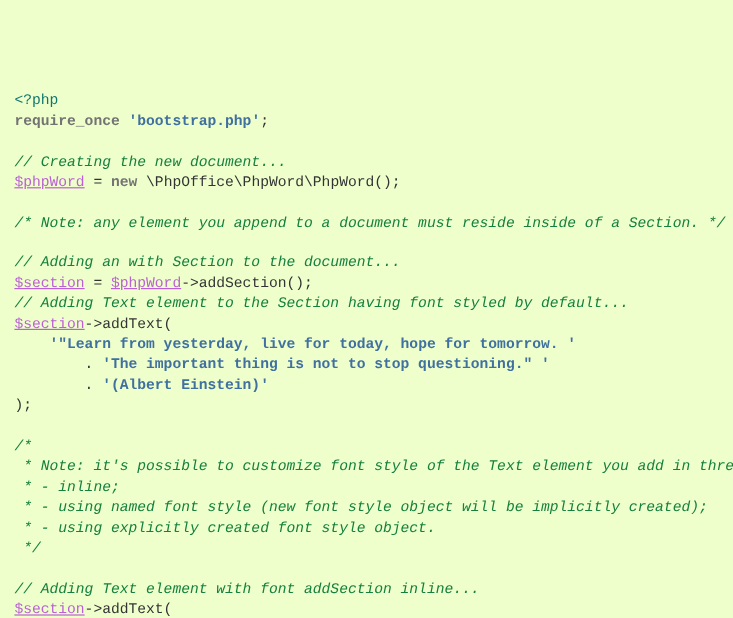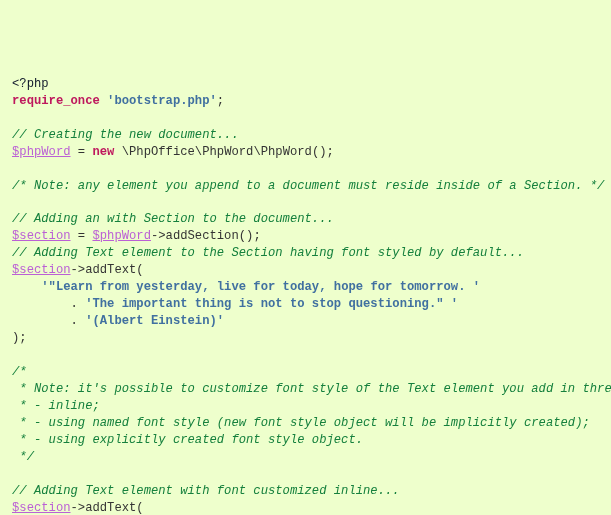--- a/index.html
+++ b/index.html
@@ -7,24 +7,24 @@
     padding: 8px 12px;
     background: #eeffcc;
     font-family: Consolas, Monaco, "Courier New", monospace;
     font-size: 12.2px;
     line-height: 1.39;
     color: #333;
     white-space: pre;
     overflow-x: auto;
   }
   .cm { color: #15803d; font-style: italic; }  
-  .kw { color: #be185d; font-weight: bold; }   
+  .kw { color: #737373; font-weight: bold; }   
   .st { color: #4070a0; font-weight: bold; }                       
   .va { color: #bb60d5; text-decoration: underline; }                          
-  .cp { color: #0f172a; }                       
+  .cp { color: #0f766e; }                       
 </style>
 </head>
 <body>
 
 
 
 <div><span class="cp">&lt;?php</span>
 <span class="kw">require_once</span> <span class="st">'bootstrap.php'</span><span>;</span>
 
 <span class="cm">// Creating the new document...</span>
@@ -41,21 +41,21 @@
 <span>        . </span><span class="st">'(Albert Einstein)'</span>
 <span>);</span>
 
 <span class="cm">/*</span>
 <span class="cm"> * Note: it's possible to customize font style of the Text element you add in three ways:</span>
 <span class="cm"> * - inline;</span>
 <span class="cm"> * - using named font style (new font style object will be implicitly created);</span>
 <span class="cm"> * - using explicitly created font style object.</span>
 <span class="cm"> */</span>
 
-<span class="cm">// Adding Text element with font customized inline...</span>
+<span class="cm">// Adding Text element with font addSection inline...</span>
 <span class="va">$section</span><span>-&gt;addText(</span>
     
 
 
     
 </div>
 
 
 
 

